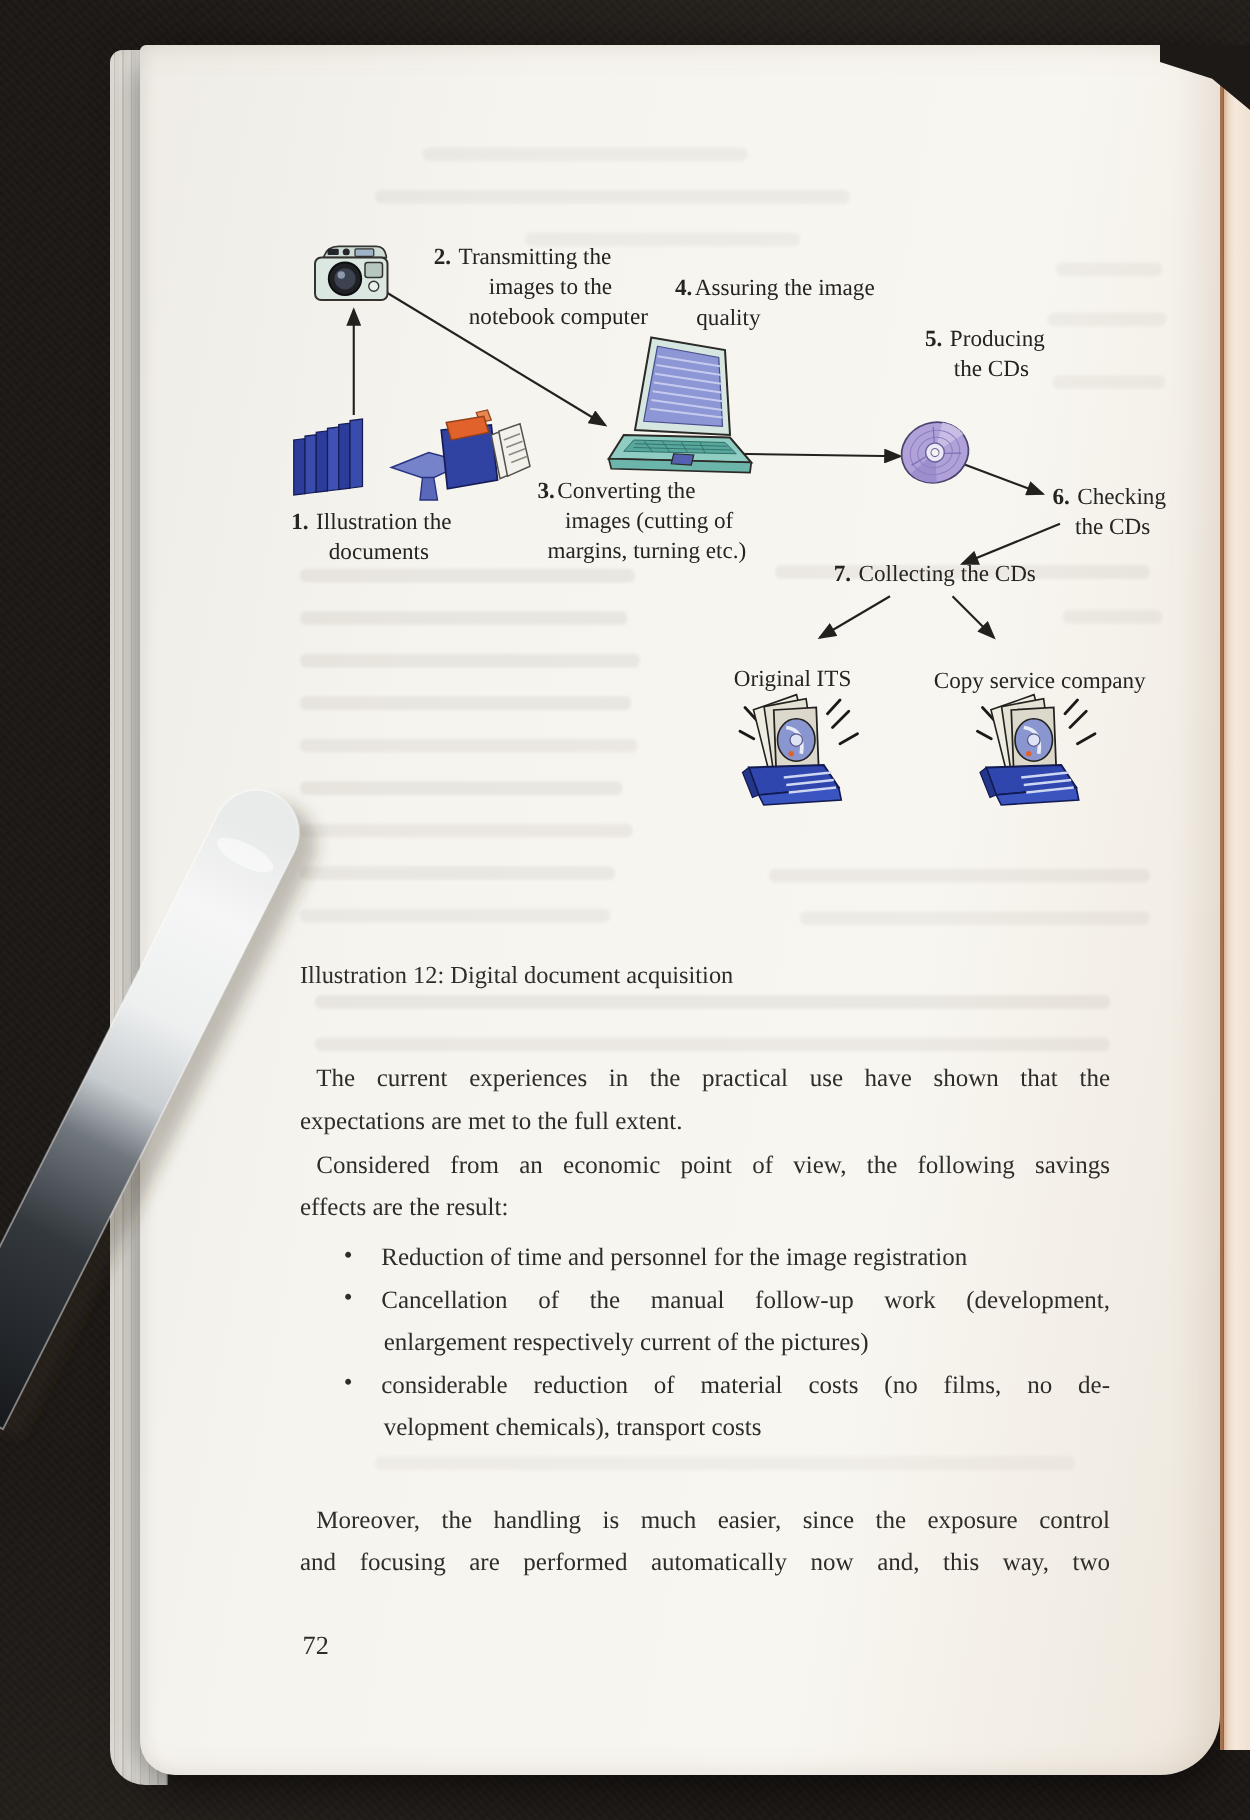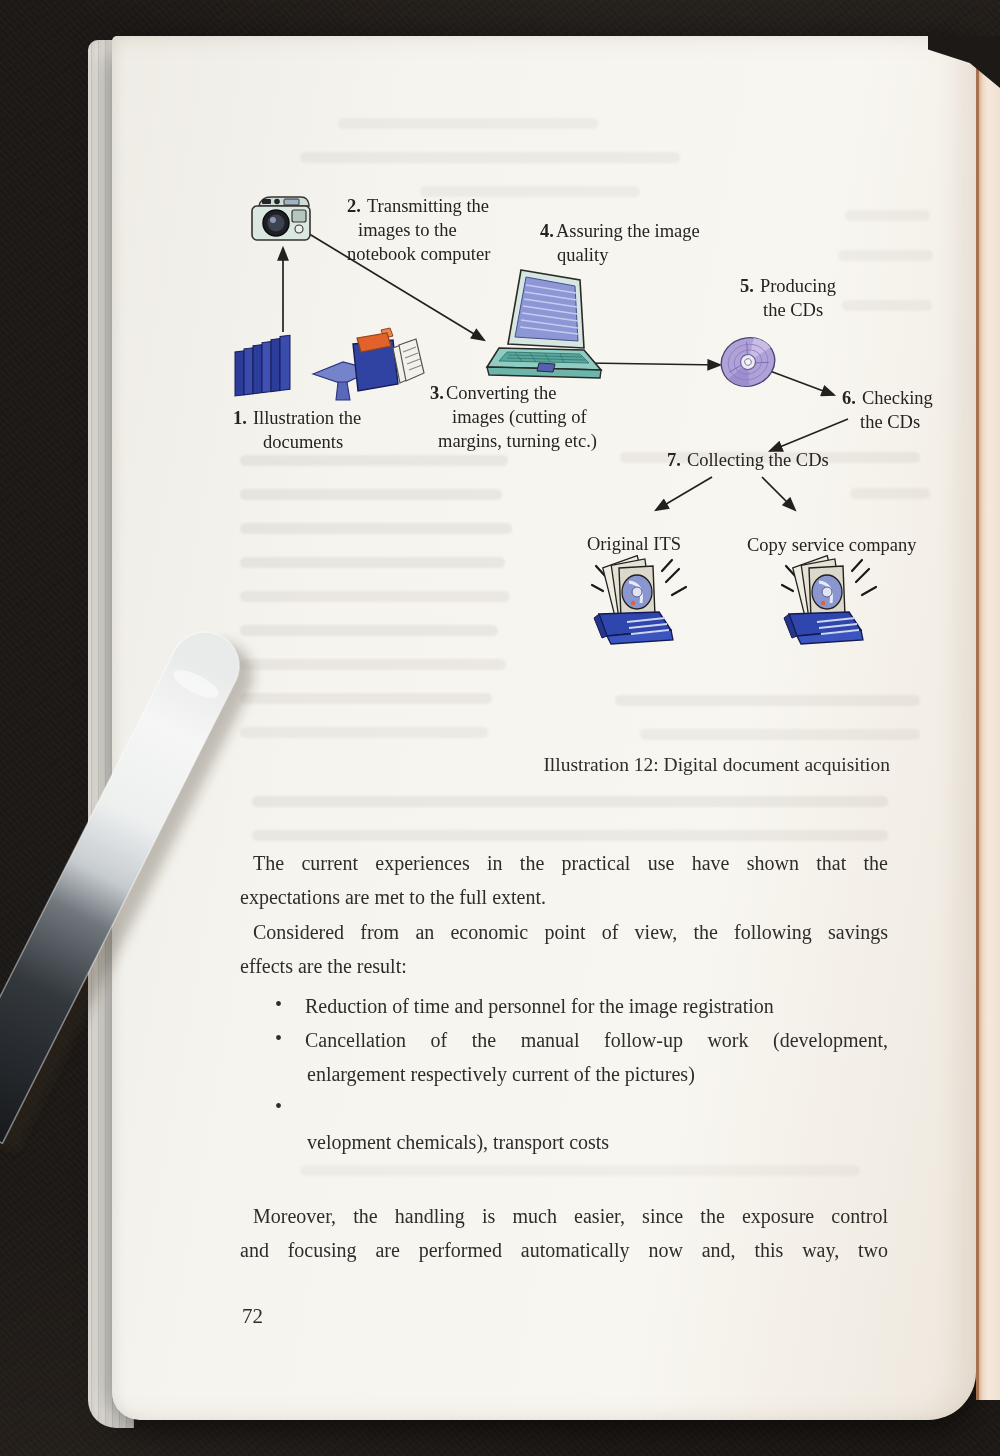--- a/index.html
+++ b/index.html
@@ -38,21 +38,21 @@
   .diagram{z-index:3;}
   .opener{z-index:10;}
   
   .labels{position:absolute;inset:0;z-index:4;}
   .step{position:absolute;color:#262420;font-size:18.5px;line-height:24px;white-space:nowrap;}
   .step b{font-weight:bold;margin-right:6px;}
   .step.tight b{margin-right:2px;}
   .dest{position:absolute;color:#262420;font-size:18.5px;white-space:nowrap;}
   
   .textlayer{position:absolute;inset:0;z-index:4;color:#2f2d29;}
-  .cap{position:absolute;left:240px;top:754px;width:650px;text-align:right;
+  .cap{position:absolute;left:240px;top:770px;width:650px;text-align:left;
        font-size:19.5px;white-space:nowrap;}
   .bl{position:absolute;font-size:20px;white-space:nowrap;}
   .bj{position:absolute;font-size:20px;text-align:justify;text-align-last:justify;}
   .dot{position:absolute;font-size:20px;}
   .pgnum{position:absolute;left:242px;top:1292px;font-size:21px;margin-top:12px;}
 </style>
 </head>
 <body>
 
 <div class="scene">
@@ -178,33 +178,33 @@
     <use href="#cdrack" x="783" y="556"></use>
   </svg>
 
   <div class="labels">
     <div class="step" style="left:233px;top:406px">
       <div><b>1.</b><span>Illustration the</span></div>
       <div style="margin-left:30px">documents</div>
     </div>
     <div class="step" style="left:347px;top:194px">
       <div><b>2.</b><span>Transmitting the</span></div>
-      <div style="margin-left:11px">images to the</div>
-      <div style="">notebook computer</div>
+      <div style="margin-left:44px">images to the</div>
+      <div style="margin-left:28px">notebook computer</div>
     </div>
     <div class="step tight" style="left:430px;top:381px">
       <div><b>3.</b><span>Converting the</span></div>
       <div style="margin-left:22px">images (cutting of</div>
       <div style="margin-left:8px">margins, turning etc.)</div>
     </div>
     <div class="step tight" style="left:540px;top:219px">
       <div><b>4.</b><span>Assuring the image</span></div>
       <div style="margin-left:17px">quality</div>
     </div>
-    <div class="step" style="left:740px;top:274px">
+    <div class="step" style="left:740px;top:260px">
       <div><b>5.</b><span>Producing</span></div>
       <div style="margin-left:23px">the CDs</div>
     </div>
     <div class="step" style="left:842px;top:386px">
       <div><b>6.</b><span>Checking</span></div>
       <div style="margin-left:18px">the CDs</div>
     </div>
     <div class="step" style="left:667px;top:448px">
       <div><b>7.</b><span>Collecting the CDs</span></div>
     </div>
@@ -221,20 +221,21 @@
     <div class="bl" style="left:240px;top:955px">effects are the result:</div>
 
     <div class="dot" style="left:275px;top:993px">•</div>
     <div class="bl" style="left:305px;top:995px">Reduction of time and personnel for the image registration</div>
 
     <div class="dot" style="left:275px;top:1027px">•</div>
     <div class="bj" style="left:305px;top:1029px;width:583px">Cancellation of the manual follow-up work (development,</div>
     <div class="bl" style="left:307px;top:1063px">enlargement respectively current of the pictures)</div>
 
     <div class="dot" style="left:275px;top:1095px">•</div>
+    <div class="bj" style="left:305px;top:1097px;width:583px">considerable reduction of material costs (no films, no de-</div>
     <div class="bl" style="left:307px;top:1131px">velopment chemicals), transport costs</div>
 
     <div class="bj" style="left:253px;top:1205px;width:635px">Moreover, the handling is much easier, since the exposure control</div>
     <div class="bj" style="left:240px;top:1239px;width:648px">and focusing are performed automatically now and, this way, two</div>
 
     <div class="pgnum">72</div>
   </div>
 
   <svg class="opener" width="1000" height="1456" viewBox="0 0 1000 1456">
     <defs>

